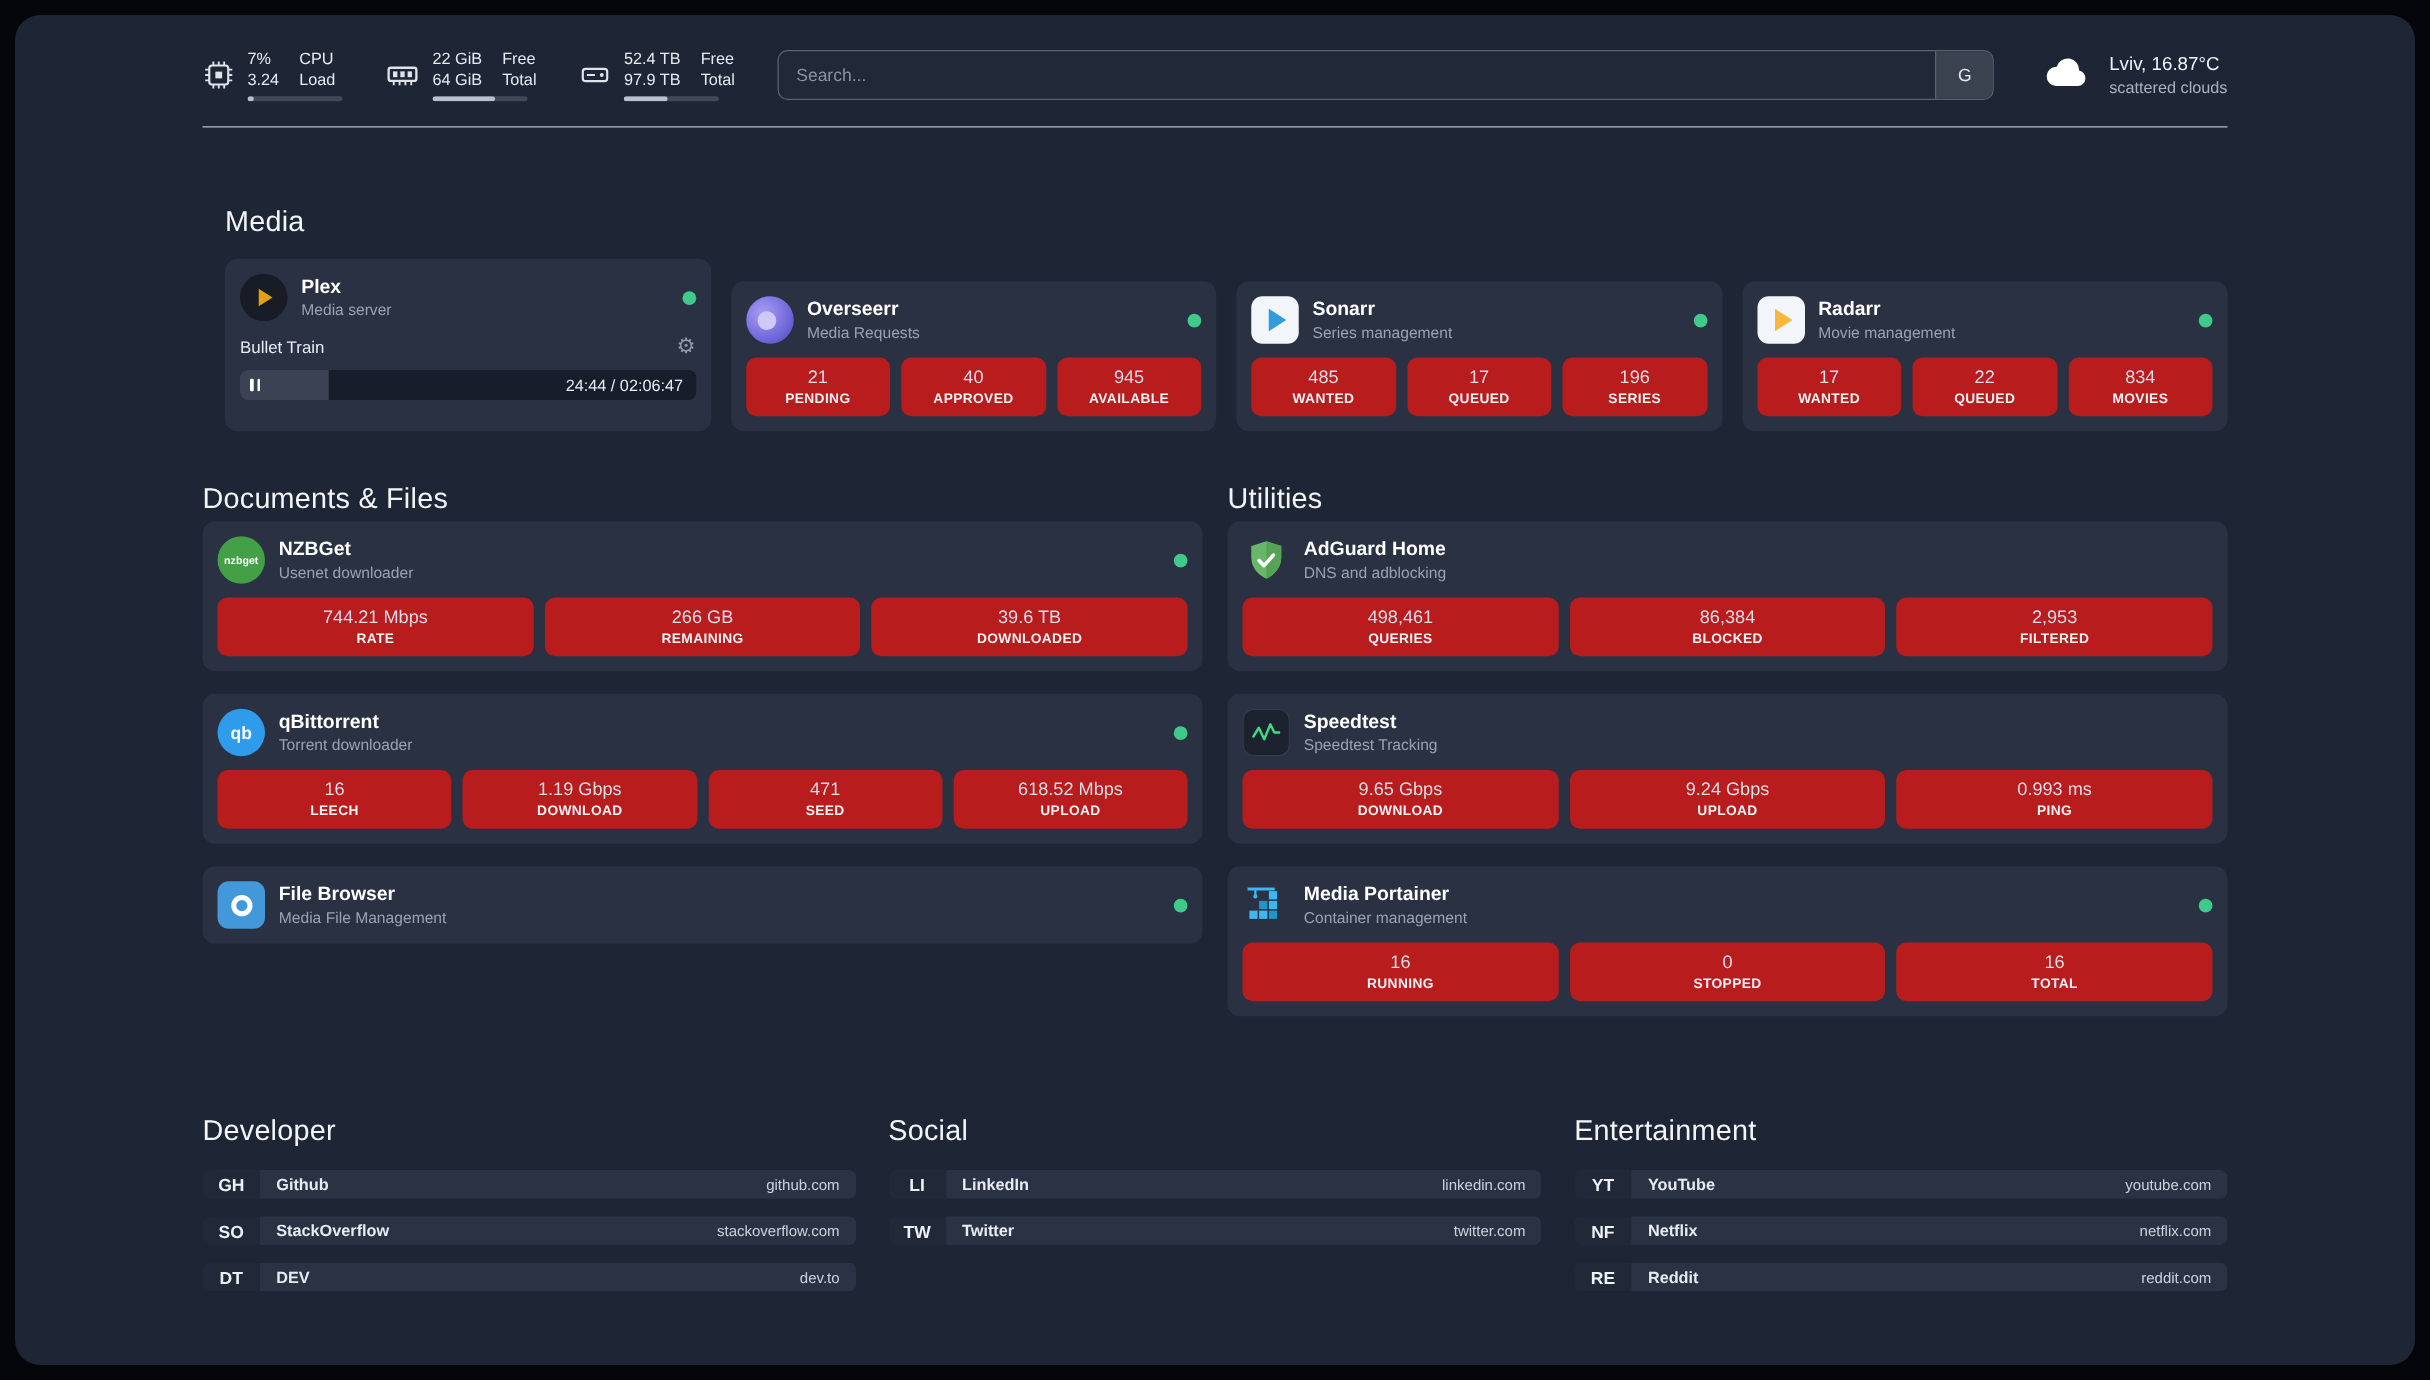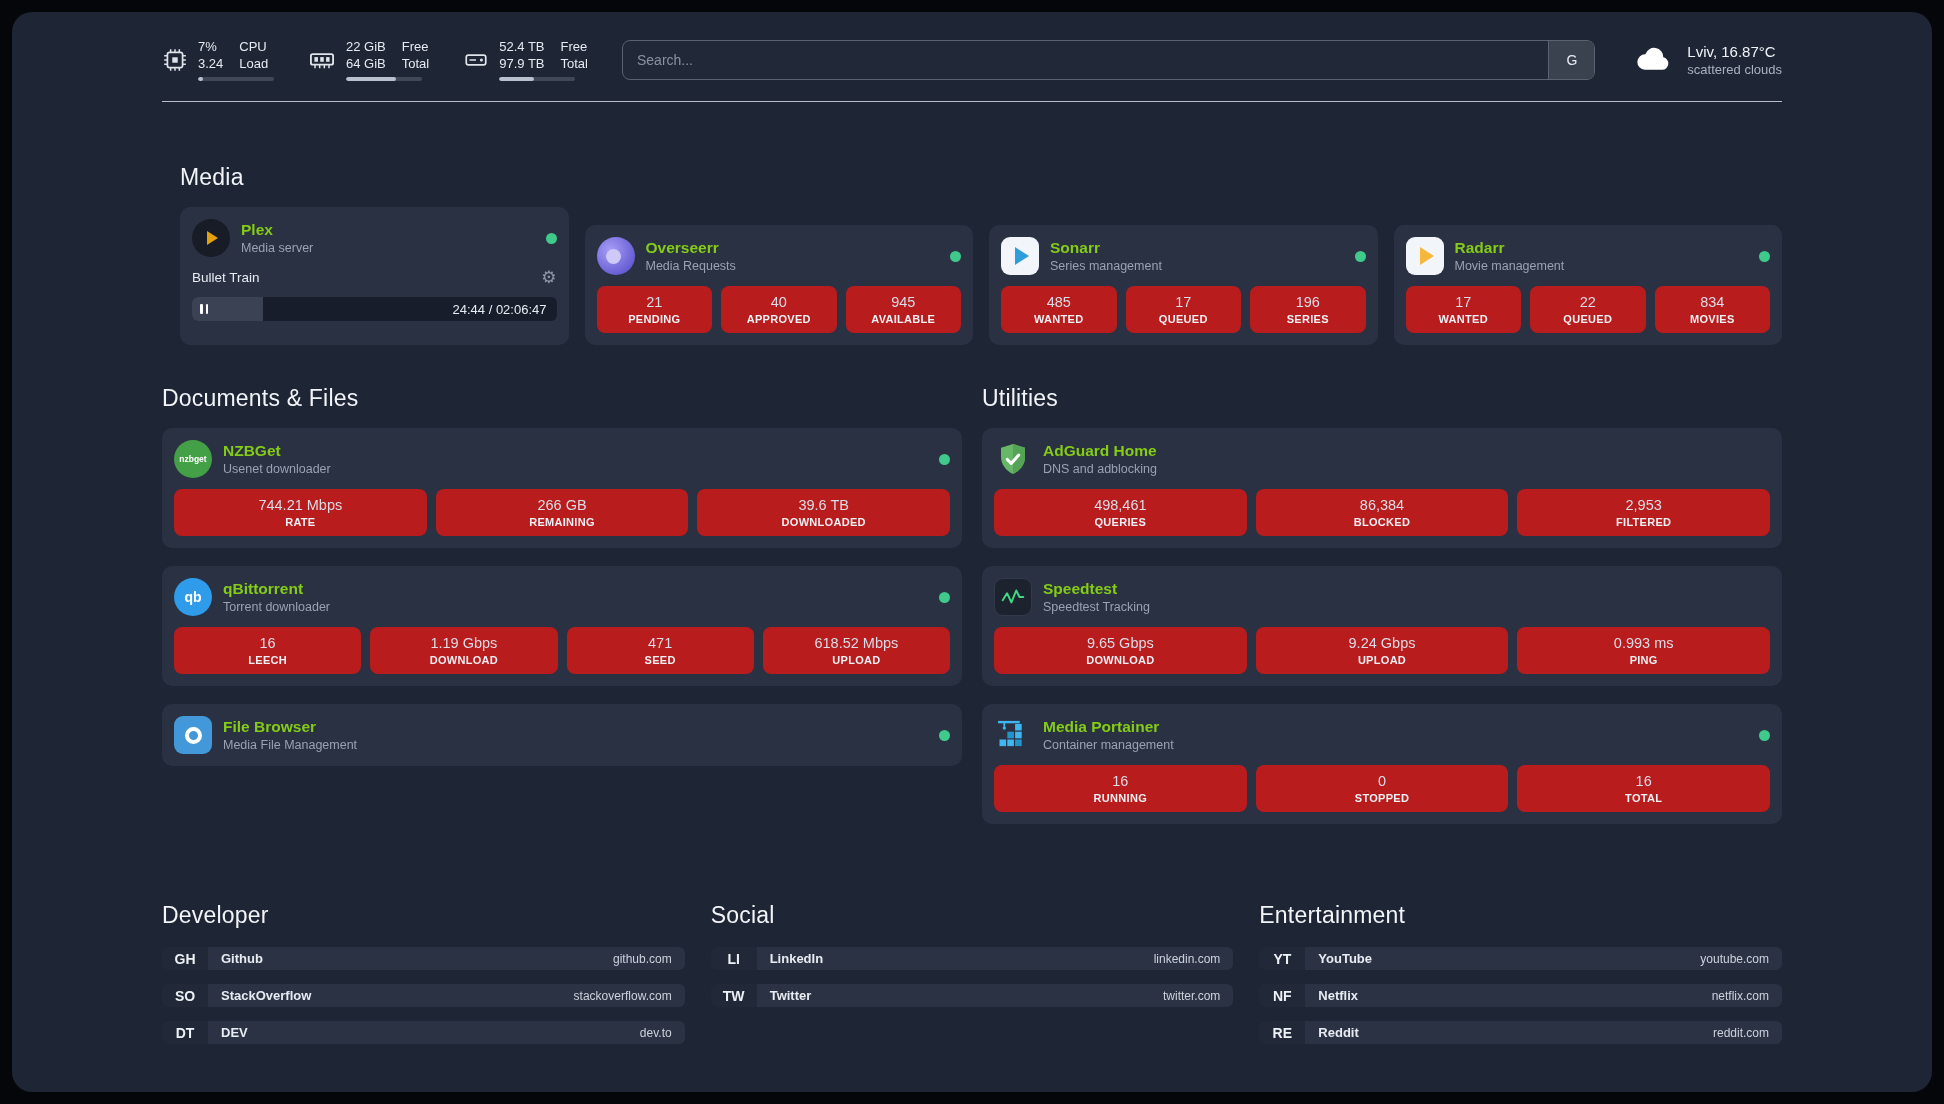--- a/index.html
+++ b/index.html
@@ -23,26 +23,26 @@
   .weather-loc { font-size:15px; color:#f0f3f8; }
   .weather-cond { font-size:13px; color:#aab2c1; margin-top:2px; }
 
   .divider { margin-top:20px; border:none; border-top:1px solid #c9ced7; opacity:.9; }
 
   
   h2.section-title { font-size:23px; font-weight:500; color:#f2f4f8; letter-spacing:.2px; }
   .section-media { margin-top:62px;margin-left:18px; }
   .grid4 { margin-top:16px; display:grid; grid-template-columns:repeat(4,1fr); gap:16px; }
   .two-col { margin-top:40px; display:grid; grid-template-columns:1fr 1fr; gap:20px; align-items:start; }
-  .col h2 { margin-bottom:16px; }
+  .col h2 { margin-bottom:5px; }
   .card { background:#2a3143; border-radius:10px; padding:12px; }
   .card + .card { margin-top:18px; }
   .card-header { display:flex; align-items:center; gap:11px; }
   .app-meta { display:flex; flex-direction:column; gap:2px; }
-  .app-name { font-size:15.5px; font-weight:600; color:#84cc16; }
+  .app-name { font-size:15.5px; font-weight:600; color:#ffffff; }
   .app-desc { font-size:12.5px; color:#99a2b3; }
   .status-dot { width:11px; height:11px; border-radius:50%; background:#3fc98a; margin-left:auto; flex:none; }
   .tiles { display:flex; gap:9px; margin-top:11px; }
   .tile { flex:1; background:#b91c1c; border-radius:8px; padding:8px 4px; display:flex; flex-direction:column; align-items:center; gap:3px; }
   .tile-value { font-size:14.5px; color:#d9deе8; color:#d9dee8; }
   .tile-label { font-size:11px; font-weight:700; color:#eef1f6; letter-spacing:.3px; }
 
   
   .app-icon { width:38px; height:38px; flex:none; display:flex; align-items:center; justify-content:center; }
   .round { border-radius:50%; }

